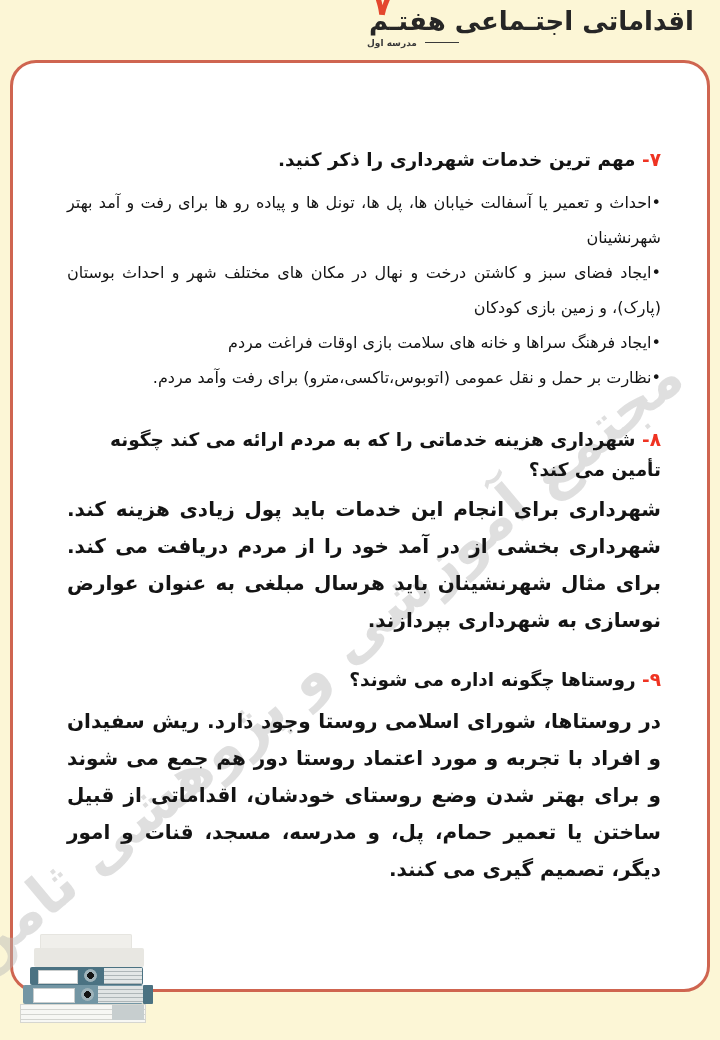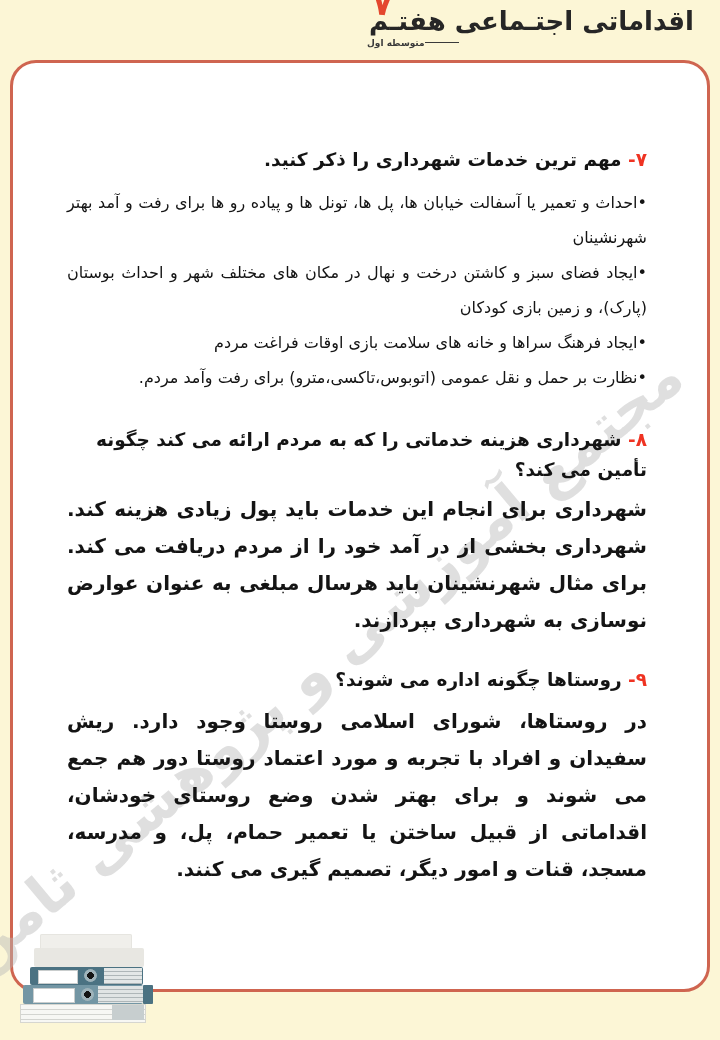--- a/index.html
+++ b/index.html
@@ -10,21 +10,21 @@
   .logo{position:absolute;top:6px;right:26px;direction:rtl;color:#262626;z-index:3;}
   .logo h1{margin:0;font-size:26px;font-weight:bold;letter-spacing:-0.5px;white-space:nowrap;}
   .grade-wrap{position:relative;display:inline-block;}
   .grade7{position:absolute;top:-17px;left:4px;color:#e4472e;font-size:31px;font-weight:bold;line-height:1;transform:rotate(3deg);}
   .logo-sub{position:absolute;bottom:-12px;left:-2px;font-size:9px;font-weight:bold;color:#3a3a3a;white-space:nowrap;}
   .sub-line{position:absolute;bottom:-7px;left:56px;width:34px;height:1.5px;background:#3a3a3a;}
 
   
   .card{position:absolute;left:10px;top:60px;width:694px;height:926px;background:#ffffff;
         border:3px solid #cf6550;border-radius:26px;}
-  .content{position:relative;z-index:2;padding:82px 60px 0 54px;direction:rtl;color:#141414;}
+  .content{position:relative;z-index:2;padding:82px 46px 0 54px;direction:rtl;color:#141414;}
 
   .qhead{margin:0 0 10px 0;font-size:18.5px;font-weight:bold;line-height:30px;}
   .qhead.gap8{margin-top:30px;margin-bottom:6px;}
   .qhead.gap9{margin-top:26px;margin-bottom:8px;}
   .qnum{color:#ef3322;}
   .bullet{margin:0;font-size:16px;font-weight:normal;line-height:35px;text-align:justify;}
   .answer{margin:0;font-size:20px;font-weight:bold;line-height:37px;text-align:justify;}
 
   
   .watermark{position:absolute;z-index:1;top:515px;left:-10px;width:760px;
@@ -52,21 +52,21 @@
   .bookbottom{left:2px;top:74px;width:124px;height:17px;background:#f7f7f4;border:1px solid #d6d6d0;
           background-image:repeating-linear-gradient(to bottom,rgba(0,0,0,0) 0 4px,#d3d4d0 4px 5px);}
   .bookcap{left:94px;top:75px;width:32px;height:15px;background:#c7cecf;}
 </style>
 </head>
 <body>
 
 <div class="page">
 
   <header class="logo">
-    <h1><span>اقداماتی اجتـماعی</span> <span class="grade-wrap"><span class="grade7">۷</span><span>هفتـم</span><span class="logo-sub">متوسطه اول</span><span class="sub-line"></span></span></h1>
+    <h1><span>اقداماتی اجتـماعی</span> <span class="grade-wrap"><span class="grade7">۷</span><span>هفتـم</span><span class="logo-sub">مدرسه اول</span><span class="sub-line"></span></span></h1>
   </header>
 
   <main class="card">
     <div class="watermark">مجتمع آموزشی و پژوهشی ثامن</div>
 
     <div class="content">
 
       <p class="qhead"><span class="qnum">۷-</span> <span>مهم ترین خدمات شهرداری را ذکر کنید.</span></p>
       <p class="bullet">•احداث و تعمیر یا آسفالت خیابان ها، پل ها، تونل ها و پیاده رو ها برای رفت و آمد بهتر شهرنشینان</p>
       <p class="bullet">•ایجاد فضای سبز و کاشتن درخت و نهال در مکان های مختلف شهر و احداث بوستان (پارک)، و زمین بازی کودکان</p>

